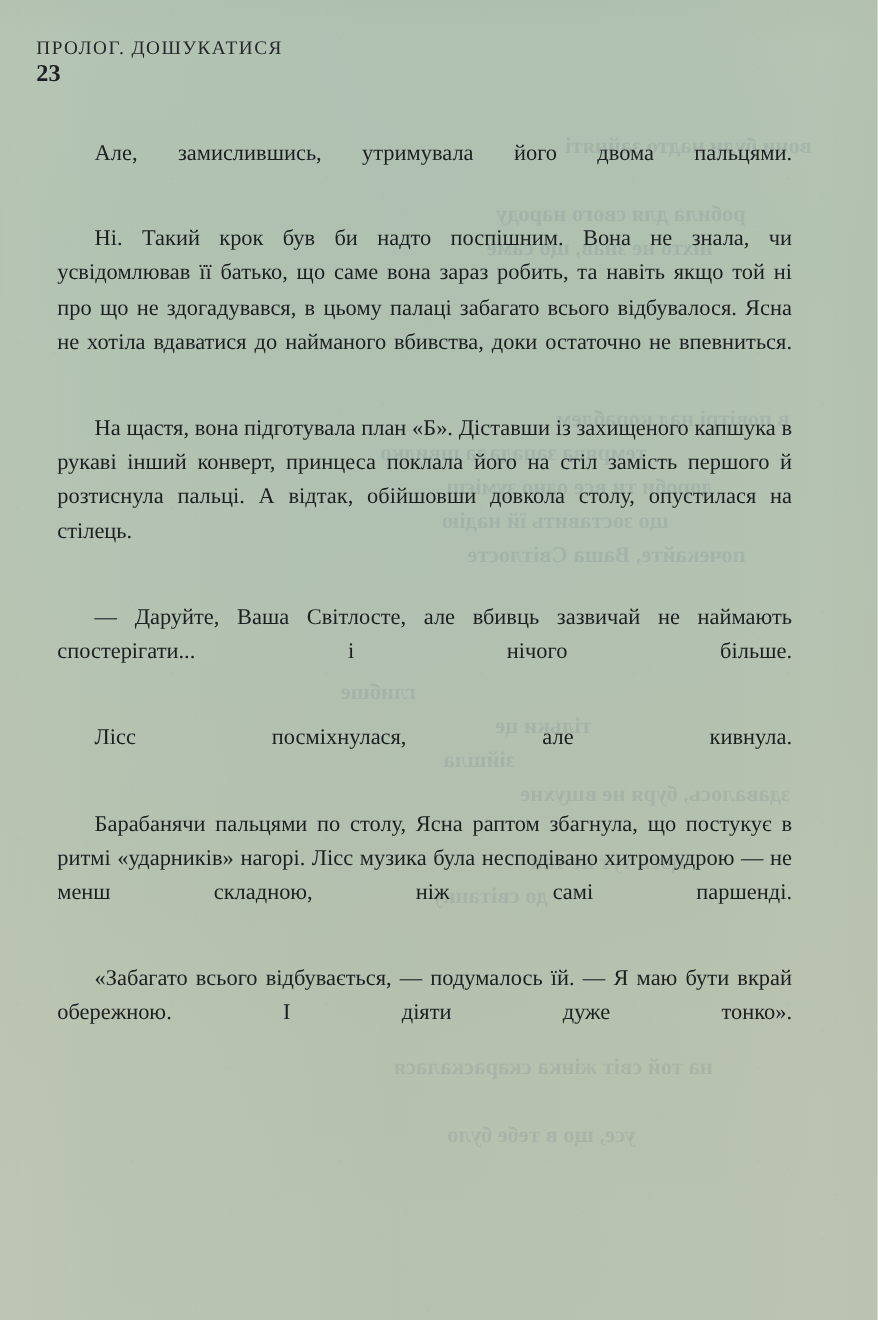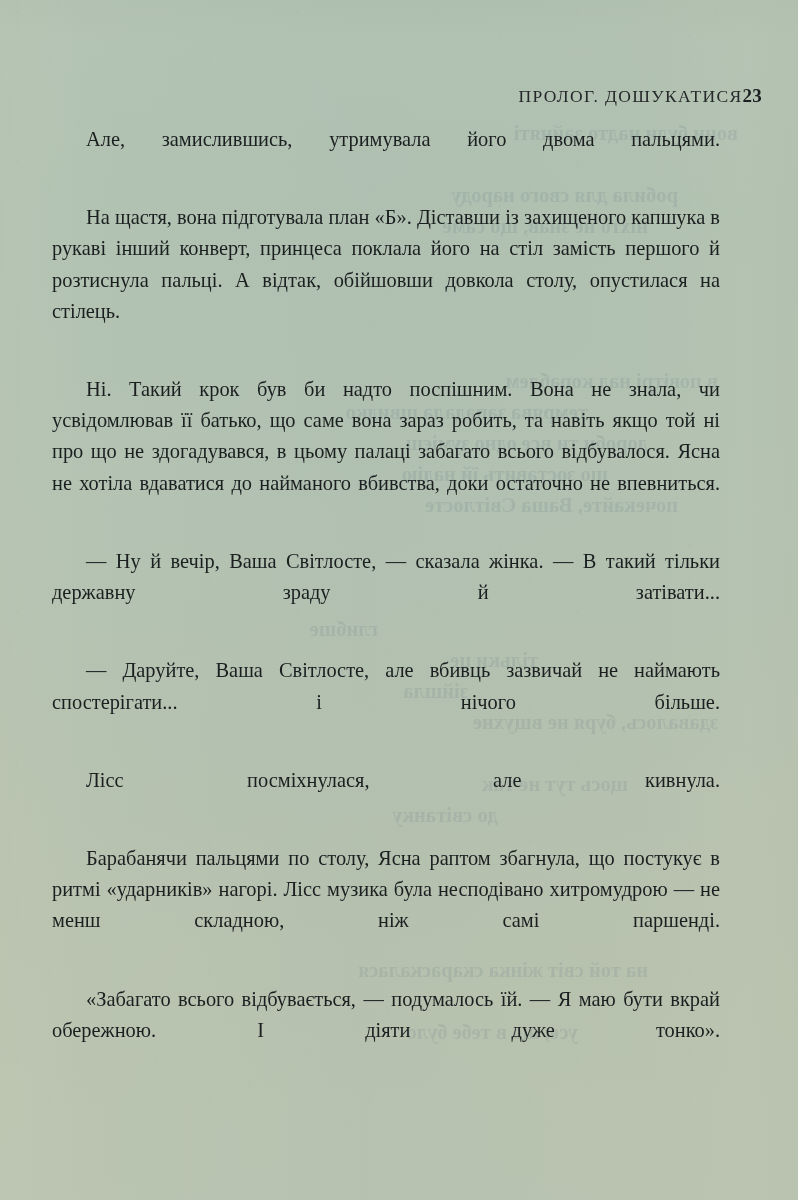--- a/index.html
+++ b/index.html
@@ -82,40 +82,40 @@
   .bleed-line {
     position: absolute;
     white-space: nowrap;
   }
 
   
   .running-head {
     position: absolute;
     left: 33px;
     right: 36px;
-    top: 41px;
+    top: 54px;
     height: 26px;
     display: flex;
     align-items: baseline;
     justify-content: flex-end;
+    flex-direction: column;
   }
   .head-title {
     font-size: 17.5px;
     letter-spacing: 1.35px;
     color: #25282a;
     font-weight: 400;
     text-transform: uppercase;
     white-space: nowrap;
   }
   .folio {
-    font-size: 19px;
+    font-size: 22px;
     font-weight: 700;
     color: #1d2022;
     letter-spacing: .2px;
-    margin-top: 44px;
   }
 
   
   .text-block {
     position: absolute;
     left: 36px;
     top: 108px;
     width: 700px;
     color: #1b1f20;
     font-size: 20.4px;
@@ -167,22 +167,21 @@
   <div class="paper-grain"></div>
   <div class="page-shading"></div>
 
   <div class="running-head">
     <span class="head-title">ПРОЛОГ. ДОШУКАТИСЯ</span>
     <span class="folio">23</span>
   </div>
 
   <div class="text-block">
       <p class="para">Але, замислившись, утримувала його двома пальцями.</p>
+      <p class="para">Ні. Такий крок був би надто поспішним. Вона не знала, чи усвідомлював її батько, що саме вона зараз робить, та навіть якщо той ні про що не здогадувався, в цьому палаці забагато всього відбувалося. Ясна не хотіла вдаватися до найманого вбивства, доки остаточно не впевниться.</p>
       <p class="para">На щастя, вона підготувала план «Б». Діставши із захищеного капшука в рукаві інший конверт, принцеса поклала його на стіл замість першого й розтиснула пальці. А відтак, обійшовши довкола столу, опустилася на стілець.</p>
-      <p class="para">Ні. Такий крок був би надто поспішним. Вона не знала, чи усвідомлював її батько, що саме вона зараз робить, та навіть якщо той ні про що не здогадувався, в цьому палаці забагато всього відбувалося. Ясна не хотіла вдаватися до найманого вбивства, доки остаточно не впевниться.</p>
-      <p class="para">— Ну й вечір, Ваша Світлосте, — сказала жінка. — В такий тільки державну зраду й затівати...</p>
       <p class="para">— Даруйте, Ваша Світлосте, але вбивць зазвичай не наймають спостерігати... і нічого більше.</p>
       <p class="para">Лісс посміхнулася, але кивнула.</p>
       <p class="para">Барабанячи пальцями по столу, Ясна раптом збагнула, що постукує в ритмі «ударників» нагорі. Лісс музика була несподівано хитромудрою — не менш складною, ніж самі паршенді.</p>
       <p class="para">«Забагато всього відбувається, — подумалось їй. — Я маю бути вкрай обережною. І діяти дуже тонко».</p>
     </div>
 
 </div>
 
 </body></html>

